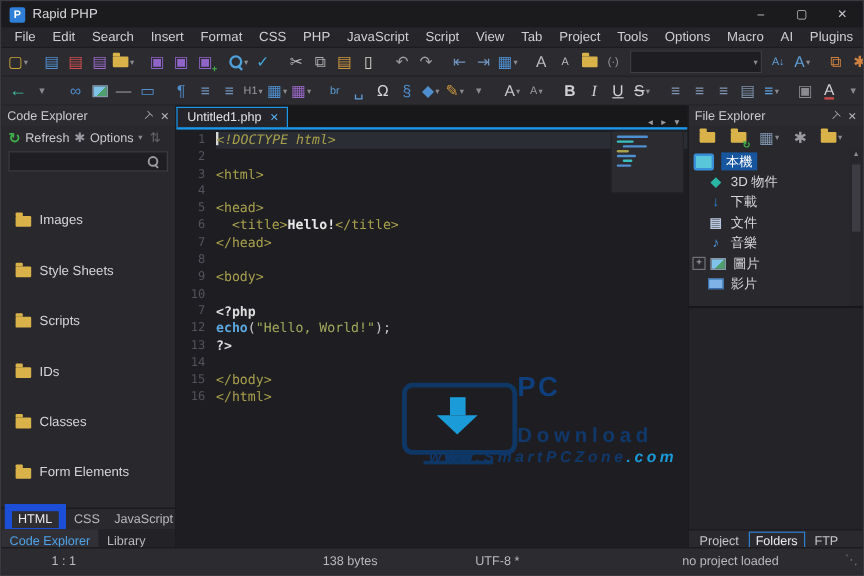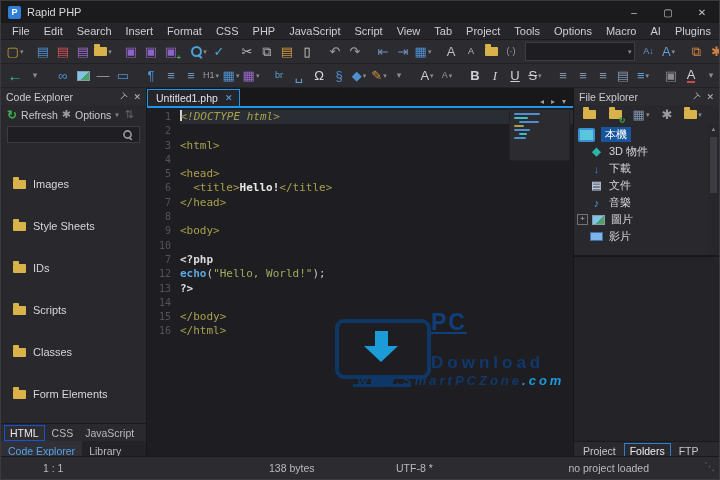--- a/index.html
+++ b/index.html
@@ -46,21 +46,21 @@
   .ptool .ddv{font-size:7px;color:#8a8a90;}
   .ptool .sort{color:#8a8a90;font-size:11px;margin-left:2px;opacity:.6;}
   .searchrow{margin:2px 6px 4px 6px;height:15px;background:#1f1f23;border:1px solid #3c3c42;display:flex;align-items:center;}
   .searchrow input{flex:1;background:transparent;border:none;outline:none;color:#d8d8dc;font-size:10px;padding:0 4px;min-width:0;}
   .searchrow .i-mag{color:#9a9aa0;margin-right:6px;transform:scale(.8);}
   .folderlist{padding-top:3px;}
   .frow{display:flex;align-items:center;height:16px;padding-left:12px;font-size:11px;color:#d6d6da;gap:7px;margin-top:26px;}
   .spacer{flex:1;}
   .doctabs{height:17px;border-top:1px solid #1a1a1d;display:flex;align-items:center;padding-left:3px;background:#2a2a2e;gap:2px;}
   .doctabs .tab{font-size:10.5px;color:#b9b9be;padding:1px 5px;}
-  .doctabs .tab.active{border:1px solid #1d4ed8;color:#ececf0;background:#2d2d32;}
+  .doctabs .tab.active{border:6px solid #1d4ed8;color:#ececf0;background:#2d2d32;}
   .paneltabs{height:19px;background:#232327;display:flex;align-items:stretch;}
   .paneltabs .tab{font-size:10.5px;color:#b9b9be;padding:0 7px;display:flex;align-items:center;}
   .paneltabs .tab.active{background:#303036;color:#4fa3e8;}
   
   .tabbar{height:18px;background:#18181b;display:flex;align-items:flex-end;}
   .etab{display:flex;align-items:center;background:#24242a;border:1px solid #1c97ea;border-bottom:none;
         padding:2px 7px 2px 8px;font-size:10.5px;color:#e2e2e6;margin-left:0;}
   .etab .x{color:#55aef0;font-size:9px;margin-left:7px;}
   .tabnav{margin-left:auto;display:flex;gap:7px;padding-right:7px;color:#9a9aa0;font-size:8px;align-items:center;}
   .blueline{height:2px;background:#1c97ea;}
@@ -106,21 +106,21 @@
   .statusbar span{position:absolute;top:5px;}
   .st-cursor{left:42px;} .st-size{left:268px;} .st-enc{left:395px;}
   .st-proj{right:70px;} .st-grip{right:4px;top:3px !important;color:#6a6a70;font-size:11px;}
   
   .watermark{position:absolute;left:332px;top:310px;width:256px;height:80px;pointer-events:none;}
   .wm-mon{position:absolute;left:2px;top:8px;width:88px;height:52px;border:4px solid #0f3765;border-radius:9px;}
   .wm-stem{position:absolute;left:36px;top:8px;width:13px;height:15px;background:#1b9cd8;}
   .wm-head{position:absolute;left:25px;top:23px;width:0;height:0;border-left:17px solid transparent;border-right:17px solid transparent;border-top:16px solid #1b9cd8;}
   .wm-stand{position:absolute;left:38px;top:68px;width:22px;height:5px;background:#0f3765;}
   .wm-base{position:absolute;left:20px;top:73px;width:58px;height:3px;background:#0f3765;}
-  .wm-pc{position:absolute;left:98px;top:-2px;font-size:23px;font-weight:bold;color:#0f3f7c;letter-spacing:2px;text-decoration:underline;}
+  .wm-pc{position:absolute;left:98px;top:-2px;font-size:23px;font-weight:bold;color:#0f3f7c;letter-spacing:2px;}
   .wm-sw{position:absolute;left:96px;top:19px;font-size:22px;font-weight:bold;color:#1b76c6;letter-spacing:1px;}
   .wm-dl{position:absolute;left:98px;top:42px;font-size:17px;font-weight:bold;color:#10386b;letter-spacing:4px;}
   .wm-url{position:absolute;left:0;top:62px;width:100%;text-align:center;font-size:13px;font-weight:bold;color:#10386b;letter-spacing:3px;font-style:italic;}
   .wm-url .tld{color:#1b9ad8;}
 </style>
 </head>
 <body>
 
 <div class="window">
 
@@ -400,25 +400,25 @@
           <div class="frow">
             <span class="i-folder"></span>
             <span>Images</span>
           </div>
           <div class="frow">
             <span class="i-folder"></span>
             <span>Style Sheets</span>
           </div>
           <div class="frow">
             <span class="i-folder"></span>
-            <span>IDs</span>
+            <span>Scripts</span>
           </div>
           <div class="frow">
             <span class="i-folder"></span>
-            <span>Scripts</span>
+            <span>IDs</span>
           </div>
           <div class="frow">
             <span class="i-folder"></span>
             <span>Classes</span>
           </div>
           <div class="frow">
             <span class="i-folder"></span>
             <span>Form Elements</span>
           </div>
         </div>

